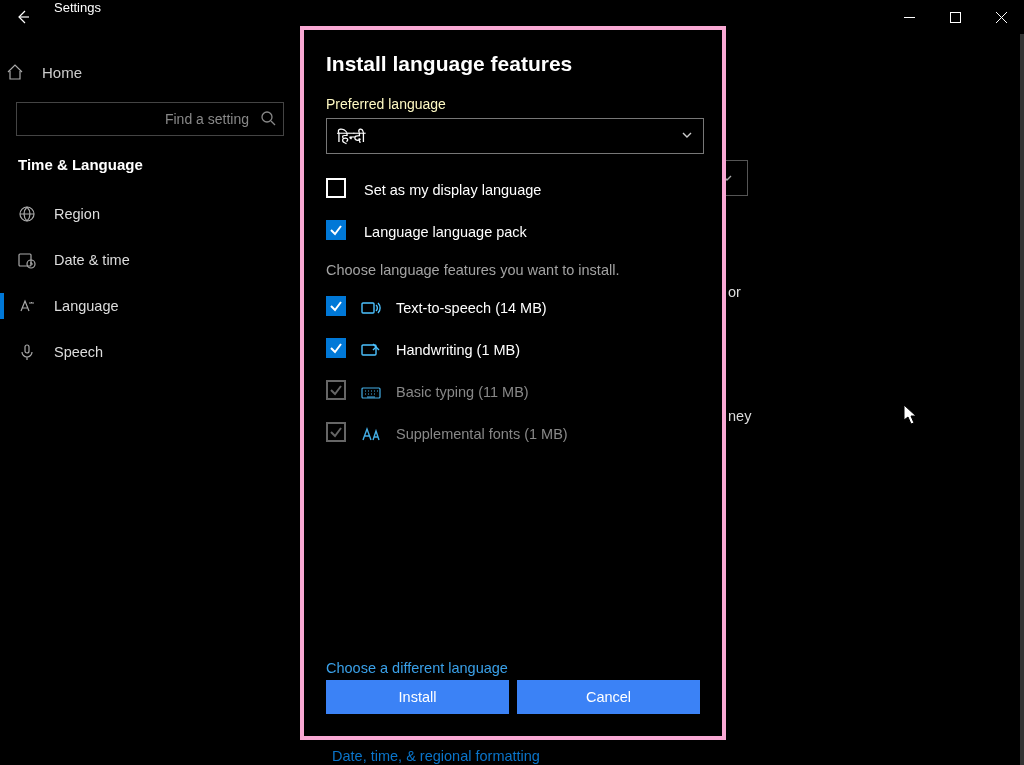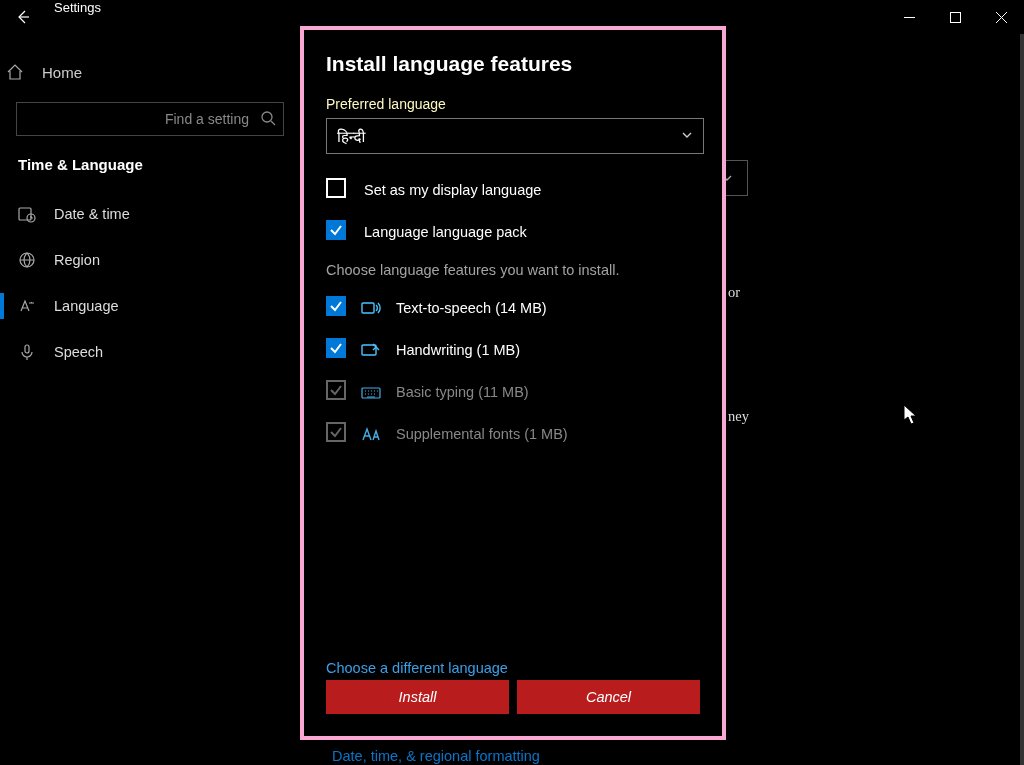--- a/index.html
+++ b/index.html
@@ -34,21 +34,21 @@
     content:""; position:absolute; left:0; top:10px; bottom:10px; width:4px; background:#0078d7;
   }
   .nav-item .icon-slot { width:18px; height:18px; display:flex; align-items:center; justify-content:center; color:#aaa; }
 
   
   .bg-page { position:absolute; left:300px; right:0; top:34px; bottom:0; padding:36px 28px; color:#aaa; }
   .bg-drop {
     position:absolute; top:126px; right:276px; width:42px; height:36px;
     border:1px solid #555; display:flex; align-items:center; justify-content:center;
   }
-  .bg-text { position:absolute; font-size:14.5px; color:#ddd;font-family:Liberation Serif, serif; }
+  .bg-text { position:absolute; font-size:14.5px; color:#ddd; }
   .bg-link { position:absolute; color:#0a74c9; font-size:14.5px; }
 
   
   .dialog {
     position:absolute; left:300px; top:26px; width:426px; height:714px;
     background:#000; border:4px solid #f9a8d4;
     display:flex; flex-direction:column;
   }
   .dialog-body { flex:1; padding:22px 22px 0 22px; overflow:hidden; }
   .dlg-title { font-size:21px; font-weight:600; color:#fff; margin-bottom:20px; }
@@ -73,22 +73,22 @@
   .feat-icon { width:22px; display:flex; justify-content:center; color:#4cc2ff; }
   .feat-icon.disabled { color:#4cc2ff; opacity:0.9; }
   .chk-row .lbl { color:#fff; }
   .chk-row .lbl.disabled { color:#888; }
   .choose-text { font-size:14.5px; color:#a3a3a3; margin:4px 0 18px 0; }
 
   .dlg-footer { padding:0 22px 22px 22px; }
   .choose-link { color:#3aa0e8; font-size:14.5px; display:inline-block; margin-bottom:4px; }
   .btn-row { display:flex; gap:8px; }
   .dlg-btn {
-    flex:1; height:34px; background:#b91c1c; border:none; color:#fff; font-size:14.5px;
-    display:flex; align-items:center; justify-content:center;font-style:italic;
+    flex:1; height:34px; background:#3b82f6; border:none; color:#fff; font-size:14.5px;
+    display:flex; align-items:center; justify-content:center;
   }
 
   
   .scrollbar { position:absolute; right:0; top:34px; bottom:0; width:4px; background:#333; }
 
   
   .cursor { position:absolute; left:903px; top:404px; pointer-events:none; }
 
   svg { display:block; }
 </style>
@@ -141,36 +141,36 @@
             <path d="M11 11 L15 15"></path>
           </svg>
       </span>
     </div>
   </div>
   <div class="section-label">Time &amp; Language</div>
 
   <div class="nav-item">
     <span class="icon-slot">
       <svg width="18" height="18" viewBox="0 0 18 18" stroke="#aaa" fill="none" stroke-width="1.2">
+          <circle cx="9" cy="9" r="7"></circle>
+          <path d="M2 9 H16 M9 2 C5 6 5 12 9 16 M9 2 C13 6 13 12 9 16"></path>
+        </svg>
+    </span>
+    <span>Region</span>
+  </div>
+
+  <div class="nav-item">
+    <span class="icon-slot">
+      <svg width="18" height="18" viewBox="0 0 18 18" stroke="#aaa" fill="none" stroke-width="1.2">
           <rect x="1" y="3" width="12" height="12" rx="1"></rect>
           <circle cx="13" cy="13" r="4"></circle>
           <path d="M13 11 V13 H15"></path>
         </svg>
     </span>
     <span>Date &amp; time</span>
-  </div>
-
-  <div class="nav-item">
-    <span class="icon-slot">
-      <svg width="18" height="18" viewBox="0 0 18 18" stroke="#aaa" fill="none" stroke-width="1.2">
-          <circle cx="9" cy="9" r="7"></circle>
-          <path d="M2 9 H16 M9 2 C5 6 5 12 9 16 M9 2 C13 6 13 12 9 16"></path>
-        </svg>
-    </span>
-    <span>Region</span>
   </div>
 
   <div class="nav-item active">
     <span class="icon-slot">
       <svg width="18" height="18" viewBox="0 0 18 18" stroke="#aaa" fill="none" stroke-width="1.2">
           <path d="M3 14 L7 4 L11 14 M4.5 11 H9.5"></path>
           <path d="M11 6 H16 M13.5 6 V5" stroke-width="1"></path>
         </svg>
     </span>
     <span>Language</span>

